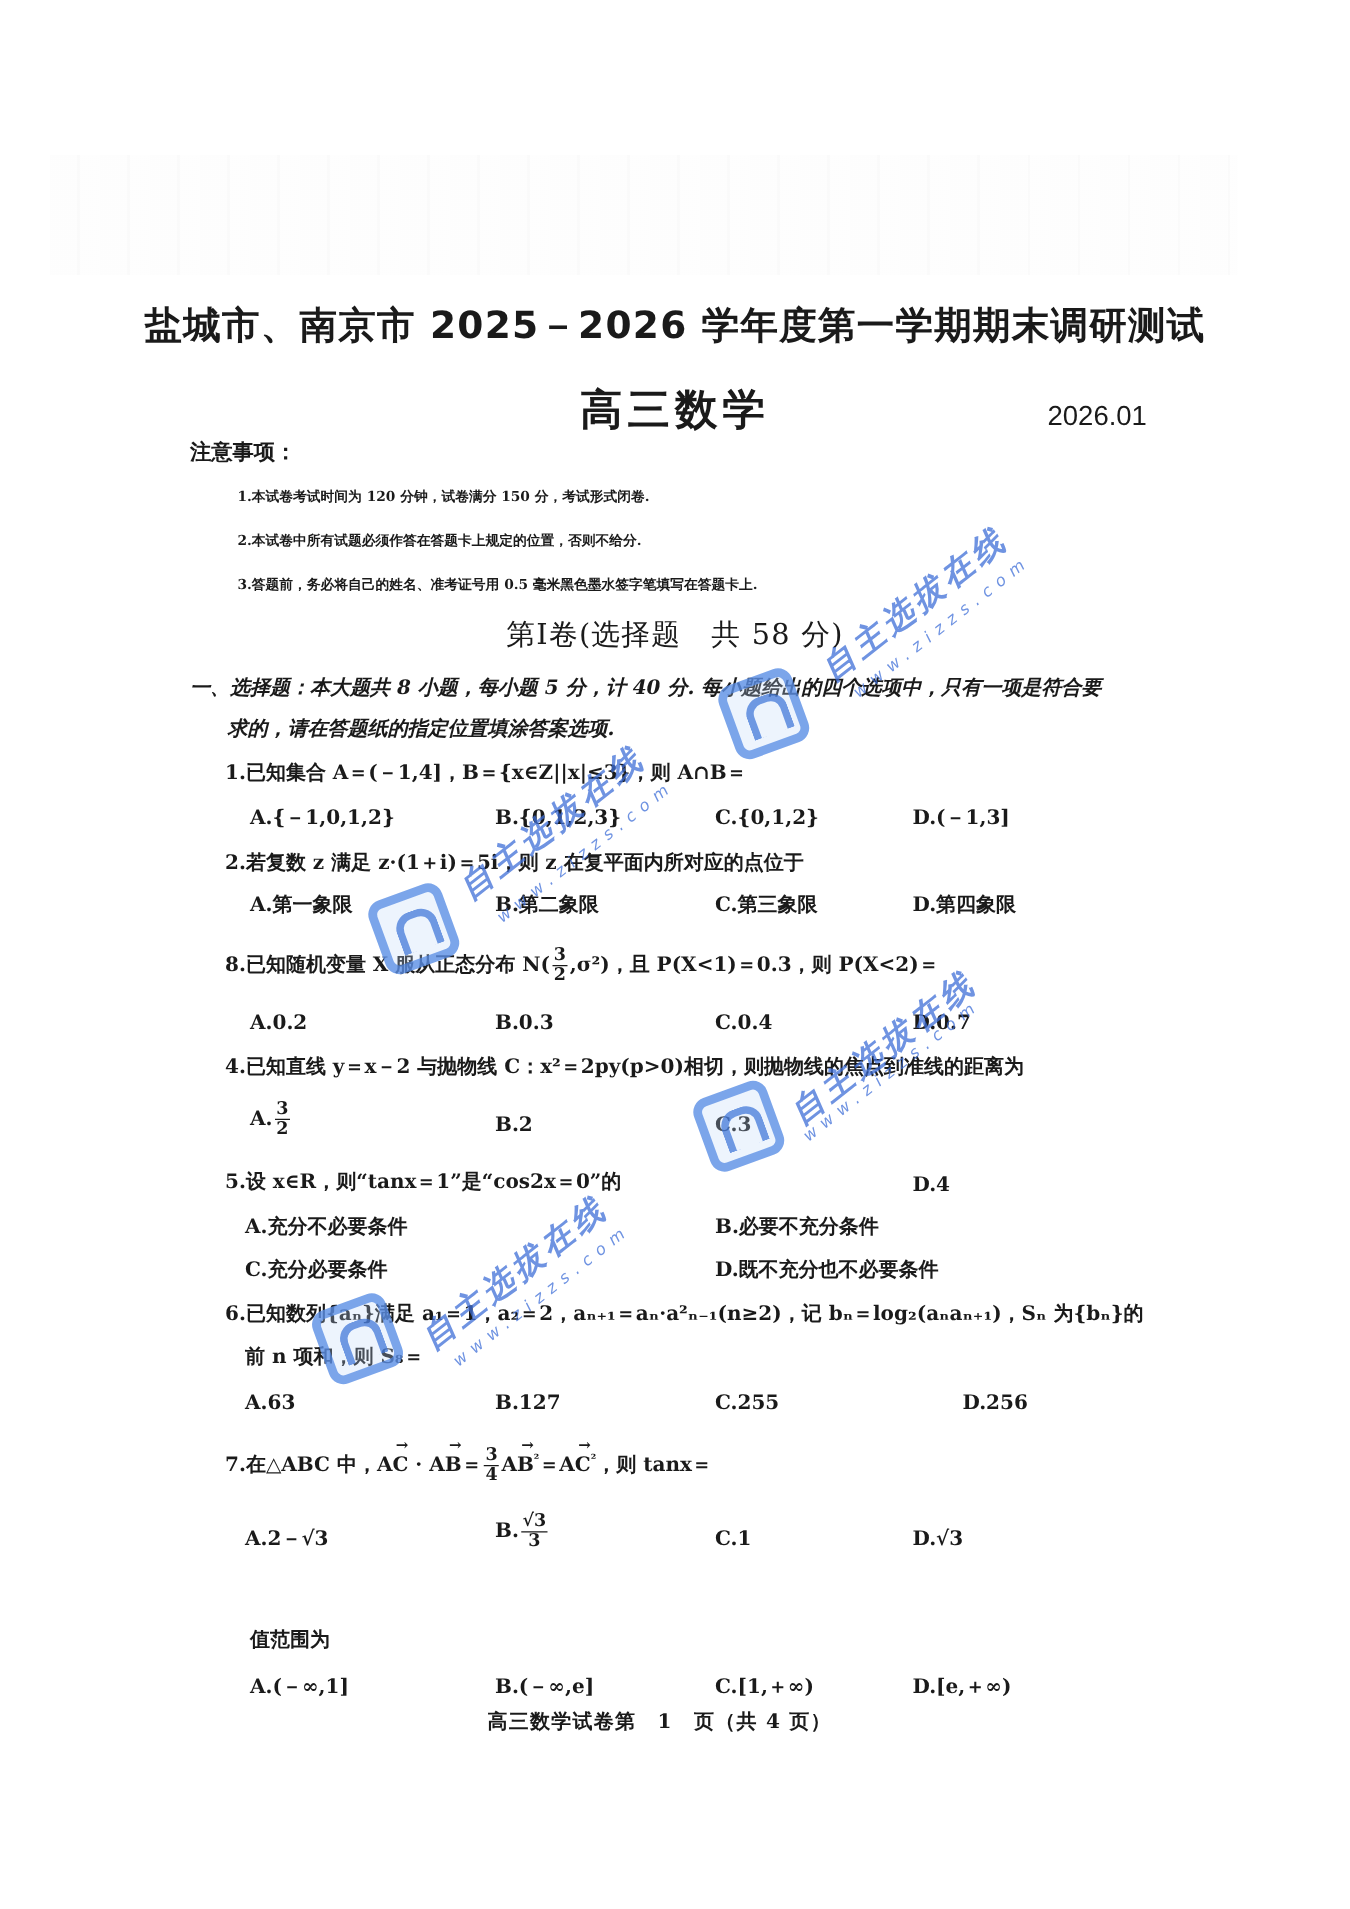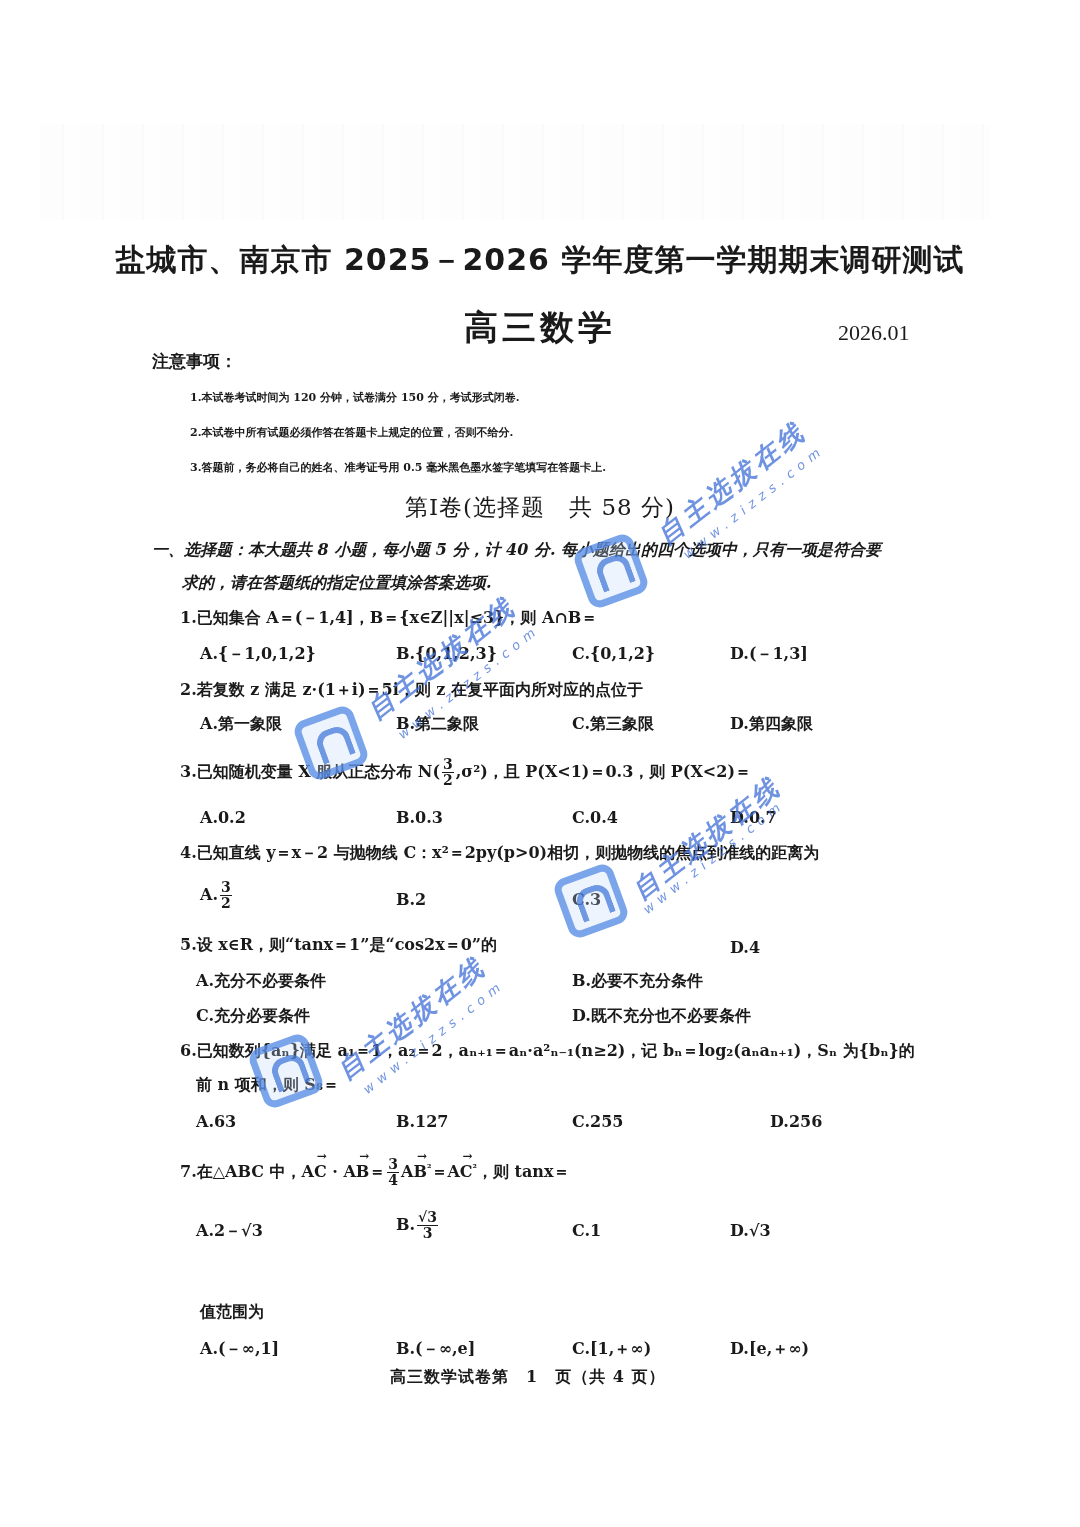--- a/index.html
+++ b/index.html
@@ -22,21 +22,21 @@
     left: 0; width: 1080px; top: 240px; text-align: center;
     font-family: "DejaVu Sans", "Liberation Sans", sans-serif;
     font-size: 30px; font-weight: bold; letter-spacing: 1px;
   }
   .subject {
     left: 0; width: 1080px; top: 305px; text-align: center;
     font-size: 34px; font-weight: bold; letter-spacing: 4px;
   }
   .date {
     left: 838px; top: 320px; font-size: 22px;
-    font-family: Liberation Serif, serif;
+    font-family: Liberation Sans, sans-serif;
   }
   .notice-head { left: 152px; top: 350px; font-size: 17px; font-weight: bold; }
   .notice { left: 190px; font-size: 11px; font-weight: bold; }
   .section-title {
     left: 0; width: 1080px; text-align: center; top: 492px;
     font-size: 23px; letter-spacing: 1px;
   }
   .instr { font-size: 16px; font-weight: bold; font-style: italic; }
   .q { left: 180px; font-size: 16px; font-weight: bold; }
   .opt { font-size: 16px; font-weight: bold; }
@@ -95,21 +95,21 @@
   <div class="abs opt" style="left:572px; top:644px">C.{0,1,2}</div>
   <div class="abs opt" style="left:730px; top:644px">D.(－1,3]</div>
 
   <div class="abs q" style="top:680px">2.若复数 z 满足 z·(1＋i)＝5i，则 z 在复平面内所对应的点位于</div>
   <div class="abs opt" style="left:200px; top:714px">A.第一象限</div>
   <div class="abs opt" style="left:396px; top:714px">B.第二象限</div>
   <div class="abs opt" style="left:572px; top:714px">C.第三象限</div>
   <div class="abs opt" style="left:730px; top:714px">D.第四象限</div>
 
   <div class="abs q" style="top:757px">
-    <span>3.已知随机变量 X 服从正态分布 N(</span><span class="frac"><span class="num">3</span><span class="den">2</span></span><span>,σ²)，且 P(X&lt;1)＝0.3，则 P(X&lt;2)＝</span>
+    <span>8.已知随机变量 X 服从正态分布 N(</span><span class="frac"><span class="num">3</span><span class="den">2</span></span><span>,σ²)，且 P(X&lt;1)＝0.3，则 P(X&lt;2)＝</span>
   </div>
   <div class="abs opt" style="left:200px; top:808px">A.0.2</div>
   <div class="abs opt" style="left:396px; top:808px">B.0.3</div>
   <div class="abs opt" style="left:572px; top:808px">C.0.4</div>
   <div class="abs opt" style="left:730px; top:808px">D.0.7</div>
 
   <div class="abs q" style="top:843px">4.已知直线 y＝x－2 与抛物线 C：x²＝2py(p&gt;0)相切，则抛物线的焦点到准线的距离为</div>
   <div class="abs opt" style="left:200px; top:880px">
     <span>A.</span><span class="frac"><span class="num">3</span><span class="den">2</span></span>
   </div>

